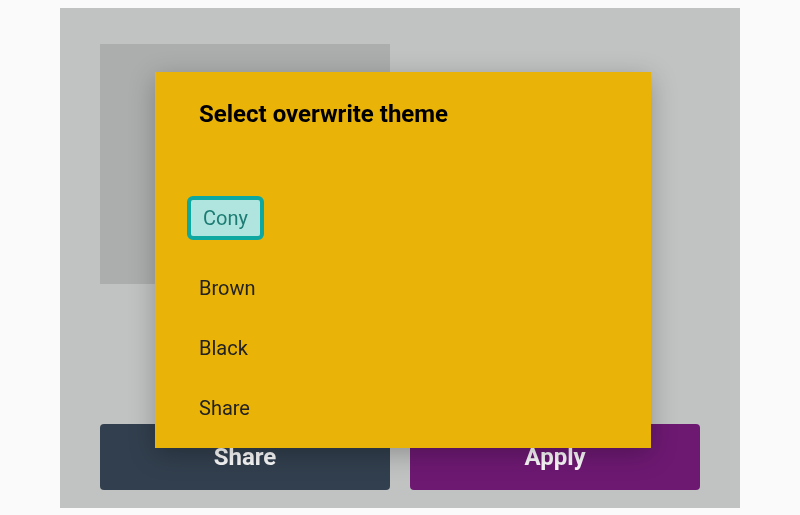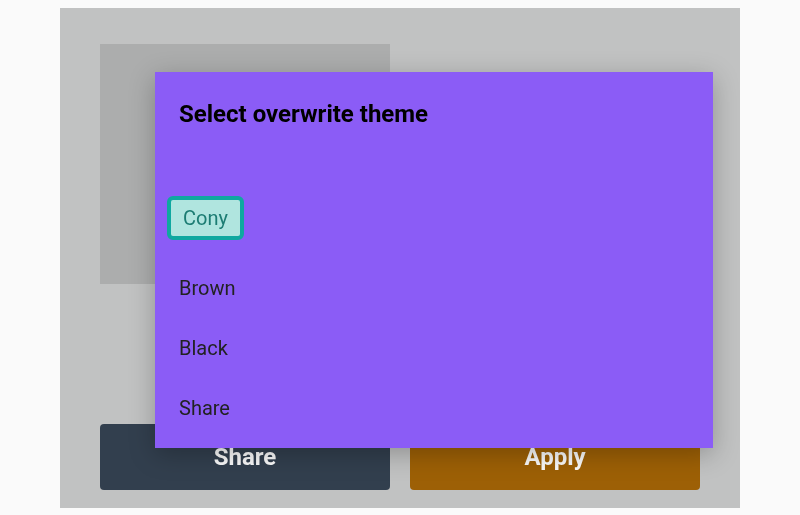--- a/index.html
+++ b/index.html
@@ -57,37 +57,37 @@
     flex: 1;
     display: flex;
     align-items: center;
     justify-content: center;
     font-size: 24px;
     font-weight: 700;
     color: #fff;
     border-radius: 4px;
   }
   .btn-share { background: #344150; }
-  .btn-apply { background: #a16207; }
+  .btn-apply { background: #701a75; }
 
   
   .dim {
     position: absolute;
     inset: 0;
     background: rgba(0,0,0,0.02);
   }
 
   
   .dialog {
     position: absolute;
     left: 155px; top: 72px;
-    width: 558px;
-    background: #8b5cf6;
+    width: 496px;
+    background: #eab308;
     box-shadow: 0 6px 24px rgba(0,0,0,0.25);
-    padding: 28px 32px 28px 24px;
+    padding: 28px 32px 28px 44px;
   }
   .dialog-title {
     font-size: 24px;
     font-weight: 700;
     color: #000;
     margin-bottom: 28px;
   }
   .options {
     display: flex;
     flex-direction: column;

